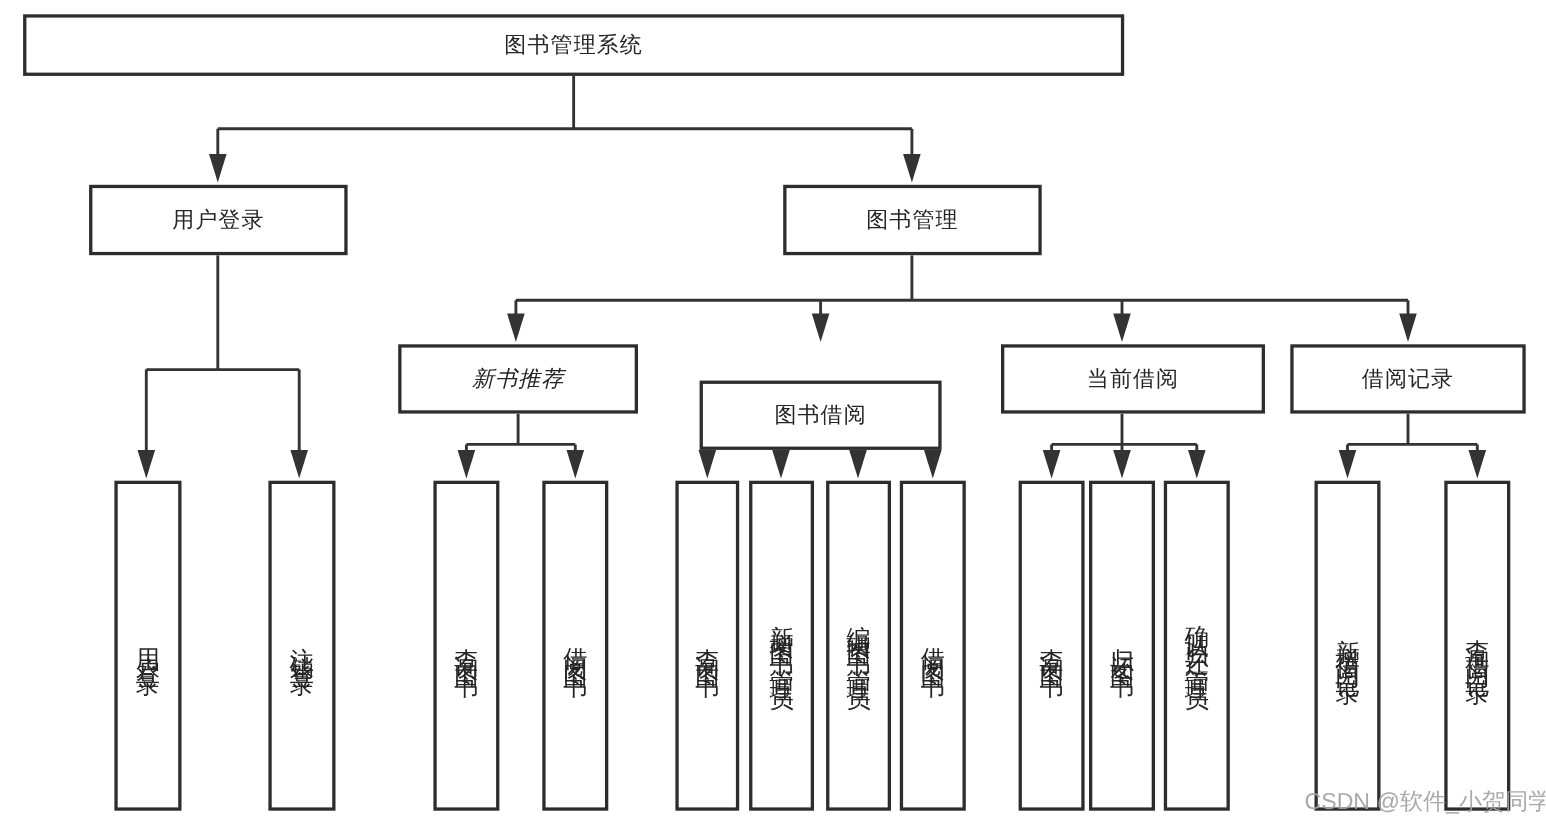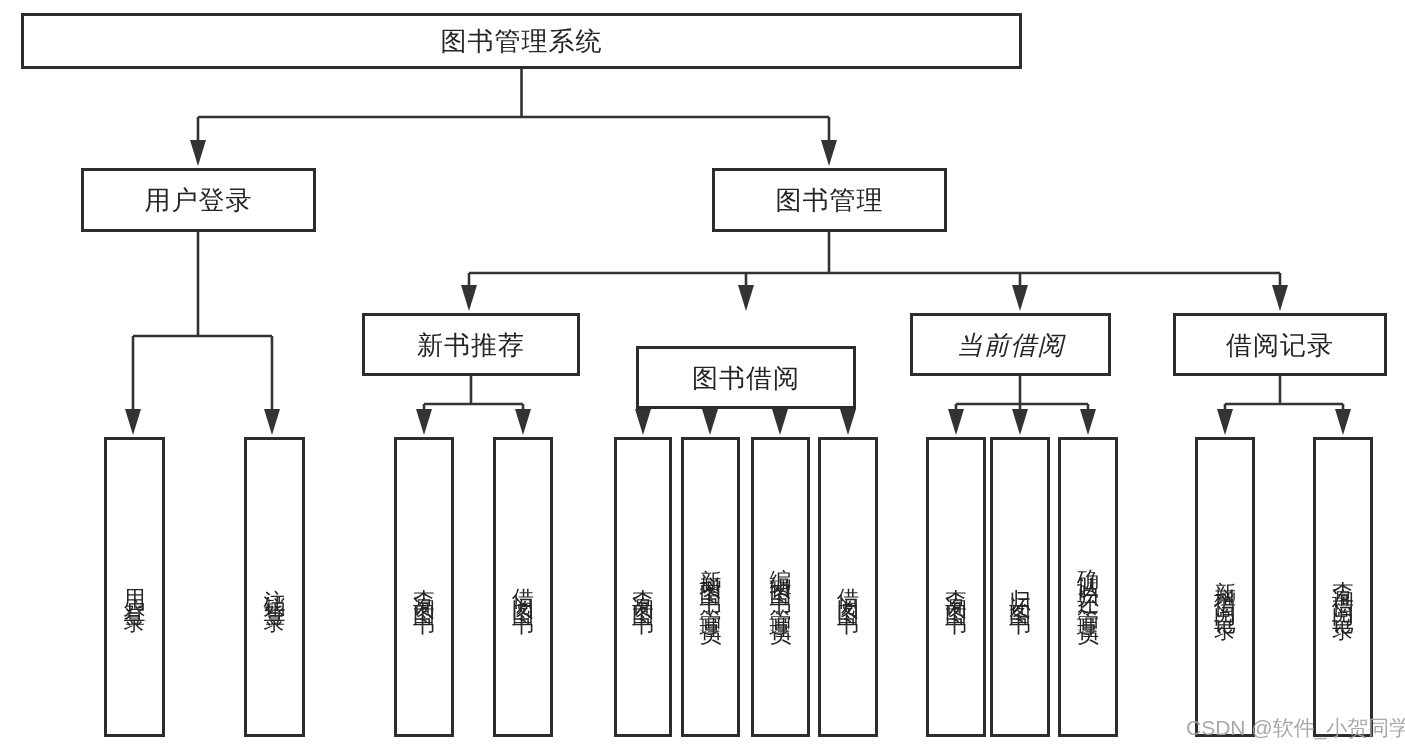--- a/index.html
+++ b/index.html
@@ -40,43 +40,43 @@
     position: absolute;
     background: #ffffff;
     border: 3px solid var(--box-border);
     color: var(--text);
     display: flex;
     align-items: center;
     justify-content: center;
     text-align: center;
   }
   .hnode {
-    font-size: 26px;
+    font-size: 20px;
     letter-spacing: 1px;
     line-height: 1;
     white-space: nowrap;
   }
   .vnode {
     font-size: 22px;
     line-height: 1.0;
     writing-mode: vertical-rl;
     text-orientation: mixed;
     letter-spacing: 8px;
     white-space: nowrap;
   }
 
   
   .n-root  { left: 21px;  top: 13px;  width: 1001px; height: 56px; }
   
   .n-l2a   { left: 81px;  top: 168px; width: 235px;  height: 64px; }
   .n-l2b   { left: 712px; top: 168px; width: 235px;  height: 64px; }
   
-  .n-l3a   { left: 362px;  top: 313px; width: 218px; height: 63px; }
+  .n-l3a   { left: 362px;  top: 313px; width: 218px; height: 63px; font-style: italic; }
   .n-l3b   { left: 636px;  top: 313px; width: 220px; height: 63px; margin-top: 33px; }
-  .n-l3c   { left: 910px;  top: 313px; width: 201px; height: 63px; font-style: italic; }
+  .n-l3c   { left: 910px;  top: 313px; width: 240px; height: 63px; }
   .n-l3d   { left: 1173px; top: 313px; width: 214px; height: 63px; }
   
   .leaf { top: 437px; height: 300px; }
   .n-f01 { left: 104px;  width: 61px; }
   .n-f02 { left: 244px;  width: 61px; }
   .n-f03 { left: 394px;  width: 60px; }
   .n-f04 { left: 493px;  width: 60px; }
   .n-f05 { left: 614px;  width: 58px; }
   .n-f06 { left: 681px;  width: 59px; }
   .n-f07 { left: 751px;  width: 59px; }

